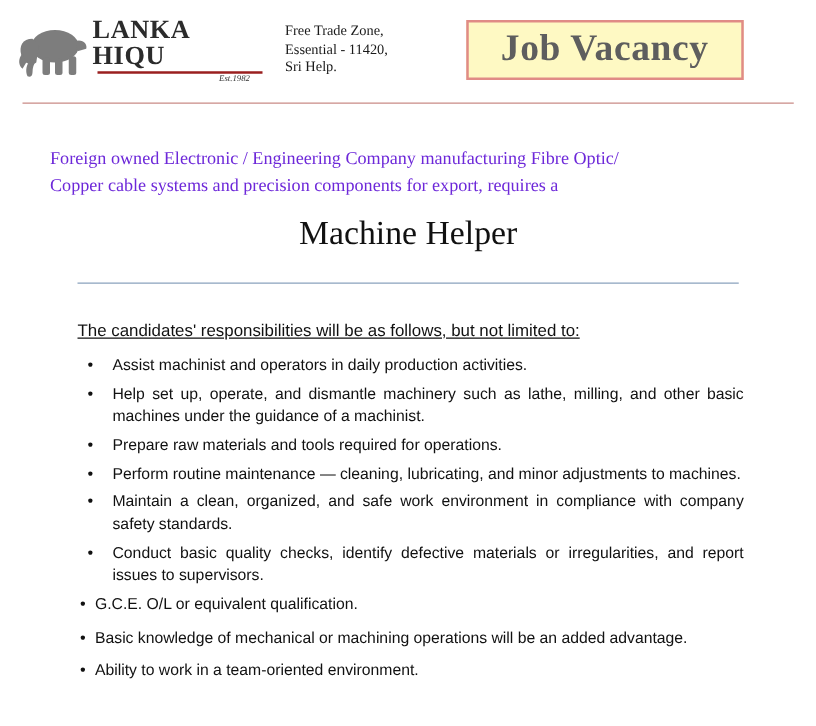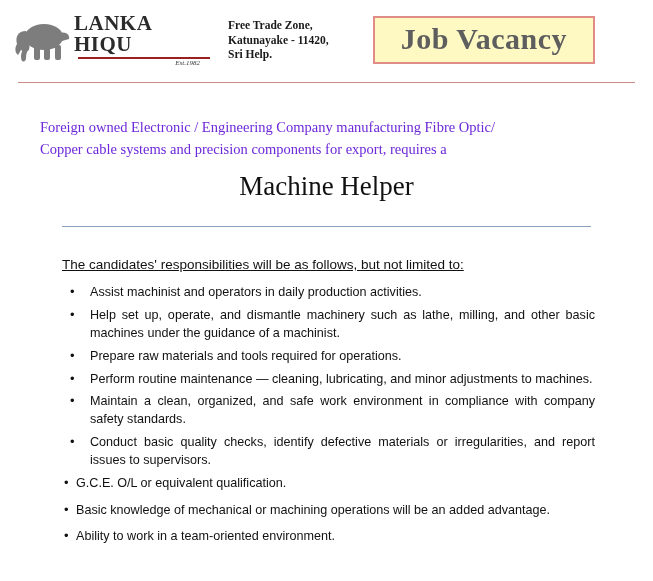--- a/index.html
+++ b/index.html
@@ -71,21 +71,21 @@
     font-style: italic;
     color: #333333;
     align-self: flex-end;
     margin-right: 14px;
   }
 
   .address {
     flex: 0 0 auto;
     font-family: "Liberation Serif", serif;
     font-size: 11.5px;
-    font-weight: bold;
+    font-weight: normal;
     line-height: 1.28;
     color: #1a1a1a;
     margin-left: 14px;
     width: 130px;
   }
 
   .vacancy-box {
     margin-left: auto;
     margin-right: 44px;
     border: 2px solid #e08b86;
@@ -224,21 +224,21 @@
       </span>
       <span class="brand">
         <span class="brand-name">LANKA HIQU</span>
         <span class="brand-rule"></span>
         <span class="brand-est">Est.1982</span>
       </span>
     </div>
 
     <div class="address">
       <div>Free Trade Zone,</div>
-      <div>Katunayake - 11420,</div>
+      <div>Essential - 11420,</div>
       <div>Sri Help.</div>
     </div>
 
     <div class="vacancy-box">
       <div class="vacancy-text">Job Vacancy</div>
     </div>
   </div>
 
   <div class="header-rule"></div>
 

